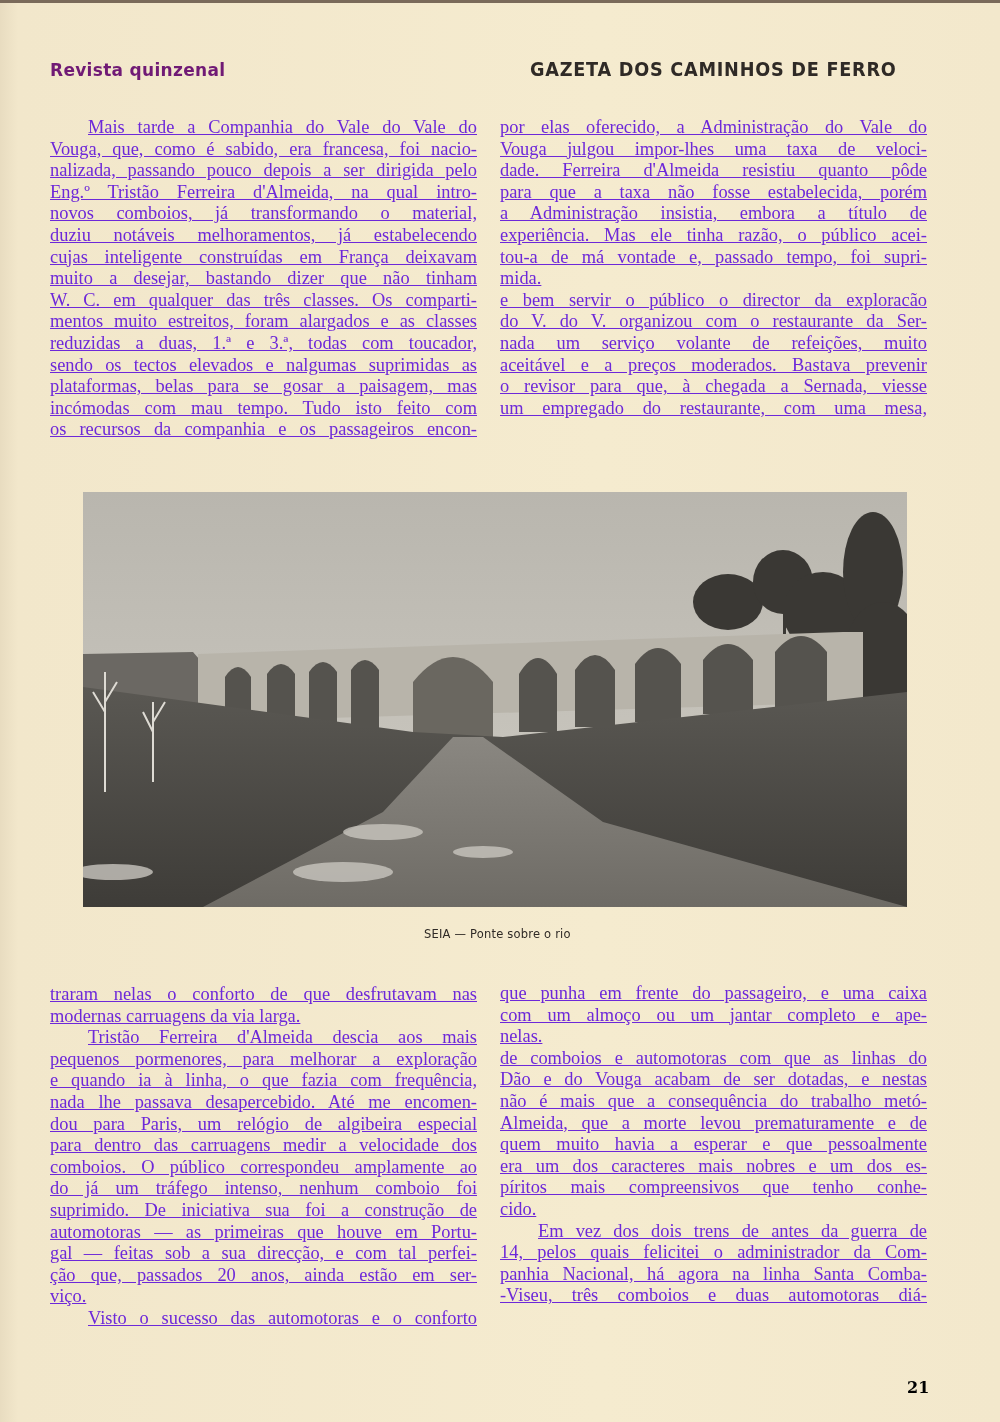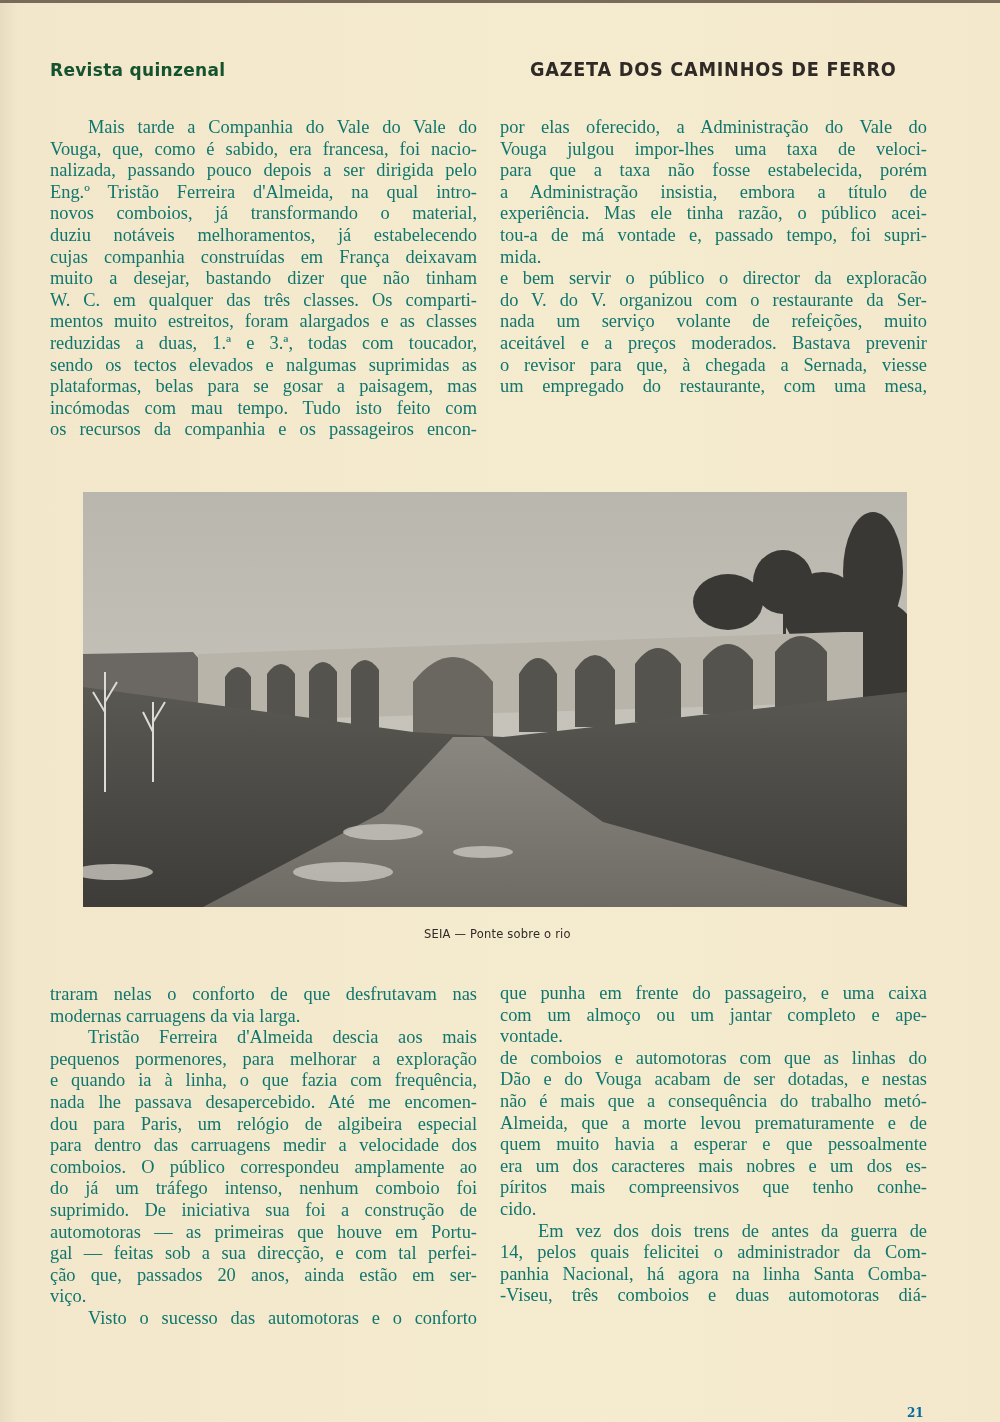--- a/index.html
+++ b/index.html
@@ -7,82 +7,84 @@
     width: 1000px; height: 1422px; position: relative; overflow: hidden;
     background: #f3e8cc;
     background-image: linear-gradient(90deg, #e8dcc0 0px, #f2e7cb 18px, #f5ebcf 60%, #f3e8cc 100%);
     font-family: "Liberation Serif", "DejaVu Serif", serif;
     color: #2b2622;
   }
   .topedge { position: absolute; left: 0; top: 0; width: 1000px; height: 3px; background: #7a6a5a; }
   .header-left {
     position: absolute; left: 50px; top: 60px;
     font-family: "DejaVu Sans", sans-serif; font-weight: bold; font-size: 17px;
-    color: #14532d; letter-spacing: 0.3px;
+    color: #701a75; letter-spacing: 0.3px;
   }
   .header-right {
     position: absolute; left: 530px; top: 58px;
     font-family: "DejaVu Sans", sans-serif; font-weight: bold; font-size: 19px;
     color: #2f2a26; letter-spacing: 0.8px; transform: scaleX(0.93); transform-origin: left;
   }
   .col {
     position: absolute; width: 427px;
     font-size: 18.4px; line-height: 21.6px; text-align: justify;
-    color: #0f766e;
+    color: #6d28d9;
+    text-decoration: underline;
   }
   #c1 { left: 50px; top: 117px; }
   #c2 { left: 500px; top: 117px; }
   #c3 { left: 50px; top: 984px; }
   #c4 { left: 500px; top: 983px; }
   .col .line { display: block; text-align: justify; text-align-last: justify; }
   .col .line.last { text-align-last: left; }
   .col .line.ind { padding-left: 38px; }
 
   .photo {
     position: absolute; left: 83px; top: 492px; width: 824px; height: 415px;
     overflow: hidden; background: #8e8c86;
   }
   .photo svg { display: block; }
   .caption {
     position: absolute; left: 424px; top: 927px;
     font-family: "DejaVu Sans", sans-serif; font-size: 11.5px; color: #2f2a26; letter-spacing: 0.2px;
   }
   .pagenum {
     position: absolute; left: 907px; top: 1378px;
-    font-family: "DejaVu Serif", serif; font-weight: bold; font-size: 12px; color: #0369a1; margin-top: 28px;
+    font-family: "DejaVu Serif", serif; font-weight: bold; font-size: 16px; color: #000000;
   }
 </style>
 </head>
 <body>
 
 <div class="topedge"></div>
 
 <div class="header-left">Revista quinzenal</div>
 <div class="header-right">GAZETA DOS CAMINHOS DE FERRO</div>
 
 <div class="col" id="c1">
     <span class="line ind">Mais tarde a Companhia do Vale do Vale do</span>
     <span class="line">Vouga, que, como é sabido, era francesa, foi nacio-</span>
     <span class="line">nalizada, passando pouco depois a ser dirigida pelo</span>
     <span class="line">Eng.º Tristão Ferreira d'Almeida, na qual intro-</span>
     <span class="line">novos comboios, já transformando o material,</span>
     <span class="line">duziu notáveis melhoramentos, já estabelecendo</span>
-    <span class="line">cujas companhia construídas em França deixavam</span>
+    <span class="line">cujas inteligente construídas em França deixavam</span>
     <span class="line">muito a desejar, bastando dizer que não tinham</span>
     <span class="line">W. C. em qualquer das três classes. Os comparti-</span>
     <span class="line">mentos muito estreitos, foram alargados e as classes</span>
     <span class="line">reduzidas a duas, 1.ª e 3.ª, todas com toucador,</span>
     <span class="line">sendo os tectos elevados e nalgumas suprimidas as</span>
     <span class="line">plataformas, belas para se gosar a paisagem, mas</span>
     <span class="line">incómodas com mau tempo. Tudo isto feito com</span>
     <span class="line">os recursos da companhia e os passageiros encon-</span>
   </div>
 <div class="col" id="c2">
     <span class="line">por elas oferecido, a Administração do Vale do</span>
     <span class="line">Vouga julgou impor-lhes uma taxa de veloci-</span>
+    <span class="line">dade. Ferreira d'Almeida resistiu quanto pôde</span>
     <span class="line">para que a taxa não fosse estabelecida, porém</span>
     <span class="line">a Administração insistia, embora a título de</span>
     <span class="line">experiência. Mas ele tinha razão, o público acei-</span>
     <span class="line">tou-a de má vontade e, passado tempo, foi supri-</span>
     <span class="line last last">mida.</span>
     <span class="line">e bem servir o público o director da exploracão</span>
     <span class="line">do V. do V. organizou com o restaurante da Ser-</span>
     <span class="line">nada um serviço volante de refeições, muito</span>
     <span class="line">aceitável e a preços moderados. Bastava prevenir</span>
     <span class="line">o revisor para que, à chegada a Sernada, viesse</span>
@@ -168,21 +170,21 @@
     <span class="line">suprimido. De iniciativa sua foi a construção de</span>
     <span class="line">automotoras — as primeiras que houve em Portu-</span>
     <span class="line">gal — feitas sob a sua direcção, e com tal perfei-</span>
     <span class="line">ção que, passados 20 anos, ainda estão em ser-</span>
     <span class="line last last">viço.</span>
     <span class="line ind">Visto o sucesso das automotoras e o conforto</span>
   </div>
 <div class="col" id="c4">
     <span class="line">que punha em frente do passageiro, e uma caixa</span>
     <span class="line">com um almoço ou um jantar completo e ape-</span>
-    <span class="line last last">vontade.</span>
+    <span class="line last last">nelas.</span>
     <span class="line">de comboios e automotoras com que as linhas do</span>
     <span class="line">Dão e do Vouga acabam de ser dotadas, e nestas</span>
     <span class="line">não é mais que a consequência do trabalho metó-</span>
     <span class="line">Almeida, que a morte levou prematuramente e de</span>
     <span class="line">quem muito havia a esperar e que pessoalmente</span>
     <span class="line">era um dos caracteres mais nobres e um dos es-</span>
     <span class="line">píritos mais compreensivos que tenho conhe-</span>
     <span class="line last last">cido.</span>
     <span class="line ind">Em vez dos dois trens de antes da guerra de</span>
     <span class="line">14, pelos quais felicitei o administrador da Com-</span>

